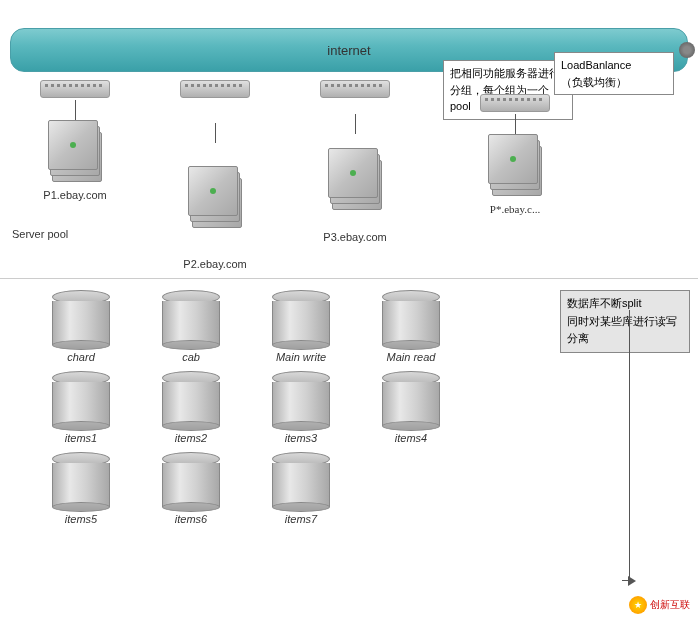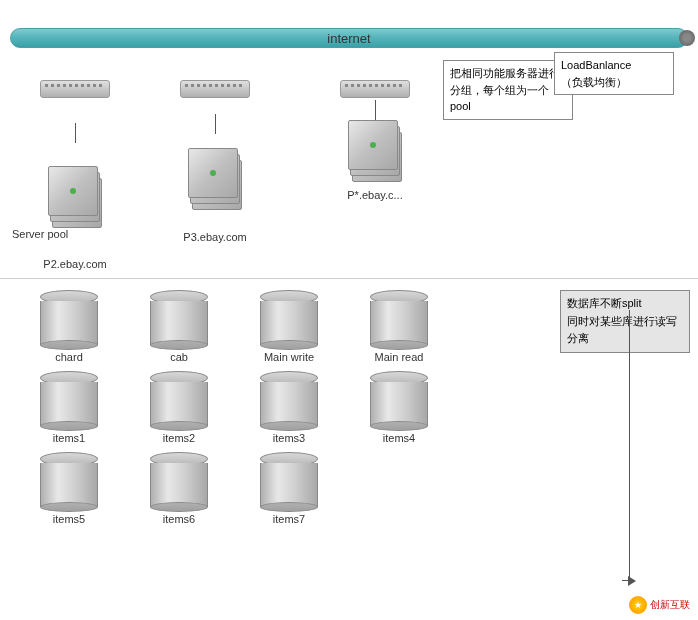--- a/index.html
+++ b/index.html
@@ -12,21 +12,21 @@
       overflow: hidden;
       position: relative;
     }
 
     
     .internet-bar {
       position: absolute;
       top: 28px;
       left: 10px;
       right: 10px;
-      height: 20px;
+      height: 44px;
       background: linear-gradient(180deg, #7ecbcf 0%, #5ab8be 40%, #3aa0a8 100%);
       border-radius: 14px;
       display: flex;
       align-items: center;
       justify-content: center;
       color: #333;
       font-size: 13px;
       border: 1px solid #4a9fa8;
     }
     .internet-bar::after {
@@ -142,22 +142,23 @@
       border: 1px solid #888;
       padding: 4px 6px;
       font-size: 11px;
       line-height: 1.6;
     }
 
     
     .db-section {
       position: absolute;
       top: 290px;
-      left: 4px;
-      right: 0;
+      left: 16px;
+      right: 0;
+      font-style: italic;
     }
 
     .db-row {
       display: flex;
       gap: 0;
       padding-left: 10px;
       margin-bottom: 8px;
       align-items: flex-end;
     }
 
@@ -307,20 +308,32 @@
   <span>LoadBanlance</span><br>
   <span>（负载均衡）</span>
 </div>
 
 <div class="pool-callout">
   <span>把相同功能服务器进行分组，每个组为一个pool</span>
 </div>
 
 <div class="server-section">
 
+  <div class="server-group" style="margin-top:10px;">
+    <div class="switch-icon"></div>
+    <div class="connector-line"></div>
+    <div class="server-stack">
+      <div class="server-unit"></div>
+      <div class="server-unit"></div>
+      <div class="server-unit">
+        <div class="led"></div>
+      </div>
+    </div>
+    <div class="server-label">P1.ebay.com</div>
+  </div>
 
   <div class="server-group" style="margin-top:10px;gap:23px;">
     <div class="switch-icon"></div>
     <div class="connector-line"></div>
     <div class="server-stack">
       <div class="server-unit"></div>
       <div class="server-unit"></div>
       <div class="server-unit">
         <div class="led"></div>
       </div>
@@ -334,21 +347,21 @@
     <div class="server-stack">
       <div class="server-unit"></div>
       <div class="server-unit"></div>
       <div class="server-unit">
         <div class="led"></div>
       </div>
     </div>
     <div class="server-label">P3.ebay.com</div>
   </div>
 
-  <div class="server-group" style="margin-top:10px; margin-left: 30px;">
+  <div class="server-group" style="margin-top:24px; margin-left: 30px; font-family: Liberation Serif, serif;">
     <div class="switch-icon"></div>
     <div class="connector-line"></div>
     <div class="server-stack">
       <div class="server-unit"></div>
       <div class="server-unit"></div>
       <div class="server-unit">
         <div class="led"></div>
       </div>
     </div>
     <div class="server-label">P*.ebay.c...</div>

